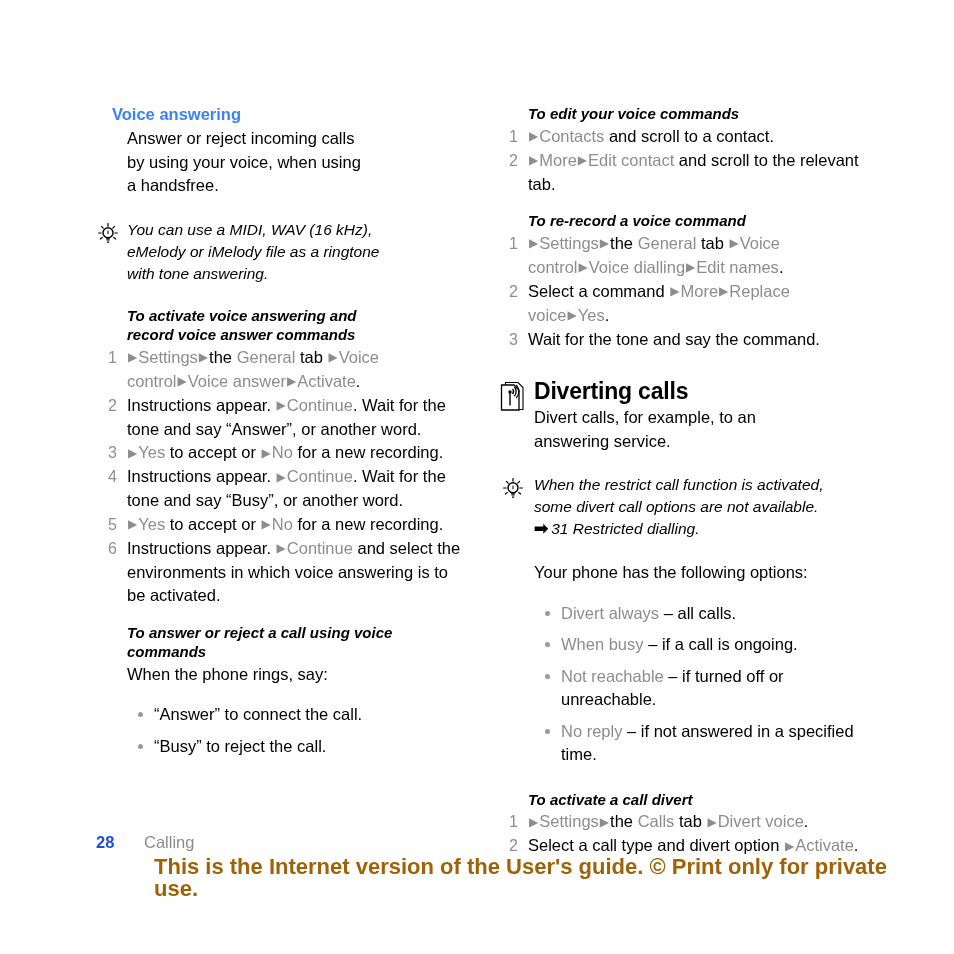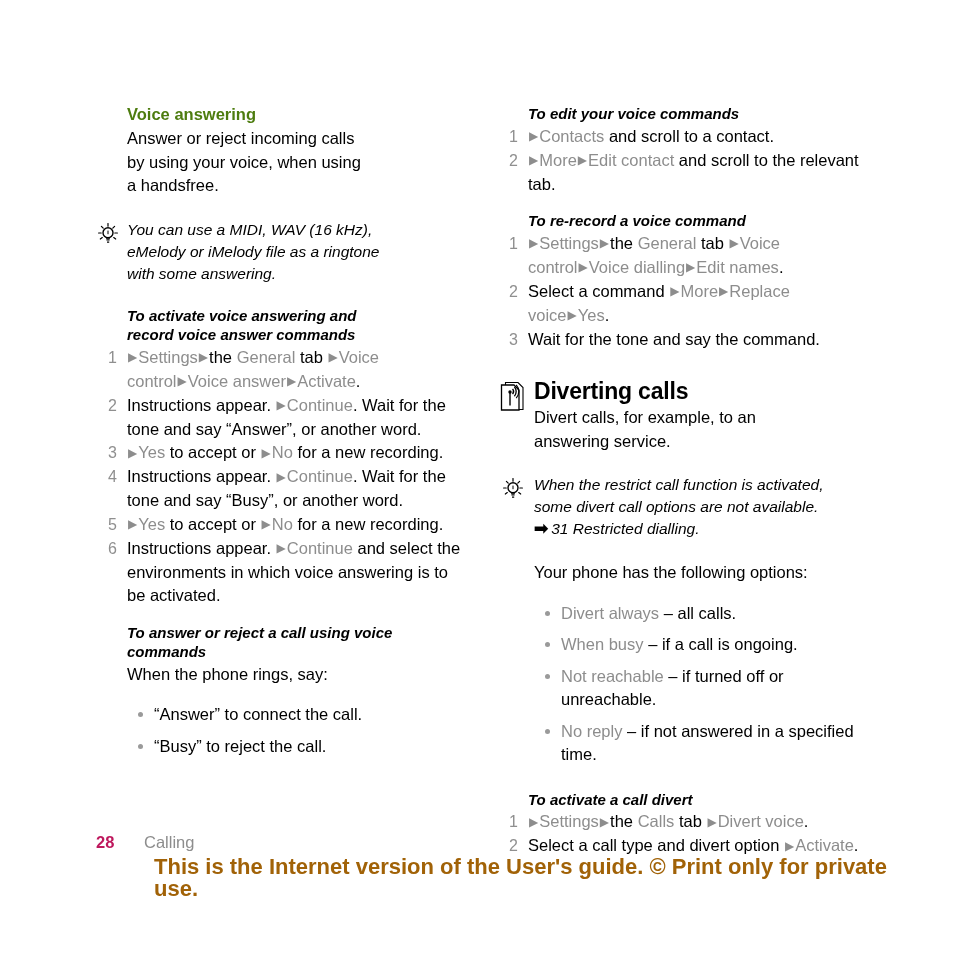--- a/index.html
+++ b/index.html
@@ -35,22 +35,22 @@
   .col {
     width: 369px;
     position: relative;
   }
 
   
   .h-section {
     font-size: 16.5px;
     font-weight: bold;
     line-height: 21px;
-    margin: 0 0 2px 31px;
-    color: #4d7c0f;
+    margin: 0 0 2px 16px;
+    color: #3b82f6;
   }
   .h-big {
     font-size: 23px;
     font-weight: bold;
     line-height: 27px;
     margin: 12px 0 1px 37px;
     color: #000;
     letter-spacing: -0.2px;
   }
   .h-proc {
@@ -180,21 +180,21 @@
     left: 96px;
     top: 831px;
     width: 800px;
   }
   .footer-line1 {
     font-size: 16.5px;
     line-height: 22px;
   }
   .footer-pageno {
     font-weight: bold;
-    color: #be185d;
+    color: #1d4ed8;
     display: inline-block;
     width: 48px;
   }
   .footer-section {
     color: #8d8d8d;
   }
   .footer-watermark {
     margin-top: 3px;
     margin-left: 58px;
     font-size: 22px;
@@ -234,21 +234,21 @@
               <line x1="4.3" y1="17" x2="6.3" y2="15.6"></line>
               <line x1="19.7" y1="17" x2="17.7" y2="15.6"></line>
             </g>
             <circle cx="12" cy="10.8" r="5" fill="none" stroke="#000" stroke-width="1.4"></circle>
             <path d="M10 15.3 h4 v1.5 h-4 z M10.4 17.3 h3.2 v1.3 h-3.2 z M11 19.6 h2.2 v1.2 h-2.2 z" fill="#000"></path>
             <path d="M12 8.6 v3.6" stroke="#000" stroke-width="1" fill="none"></path>
           </svg>
         </span>
         <span>You can use a MIDI, WAV (16 kHz),</span><br>
         <span>eMelody or iMelody file as a ringtone</span><br>
-        <span>with some answering.</span>
+        <span>with tone answering.</span>
       </div>
 
       <div class="spacer-lg"></div>
 
       <div class="h-proc">
         <span>To activate voice answering and</span><br>
         <span>record voice answer commands</span>
       </div>
 
       <ol class="steps">

